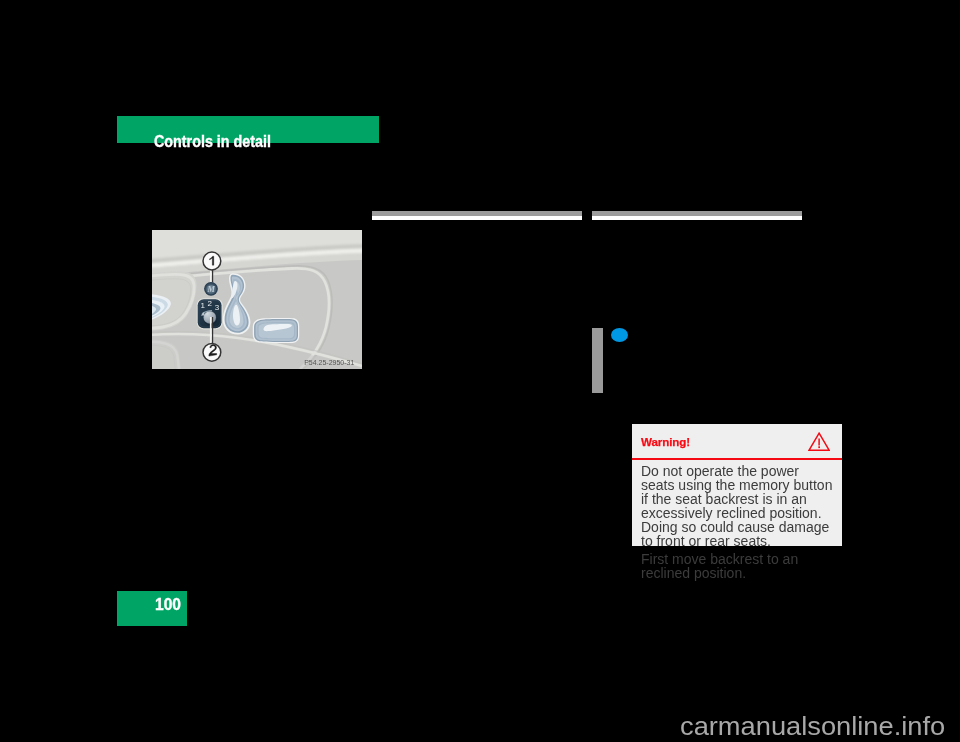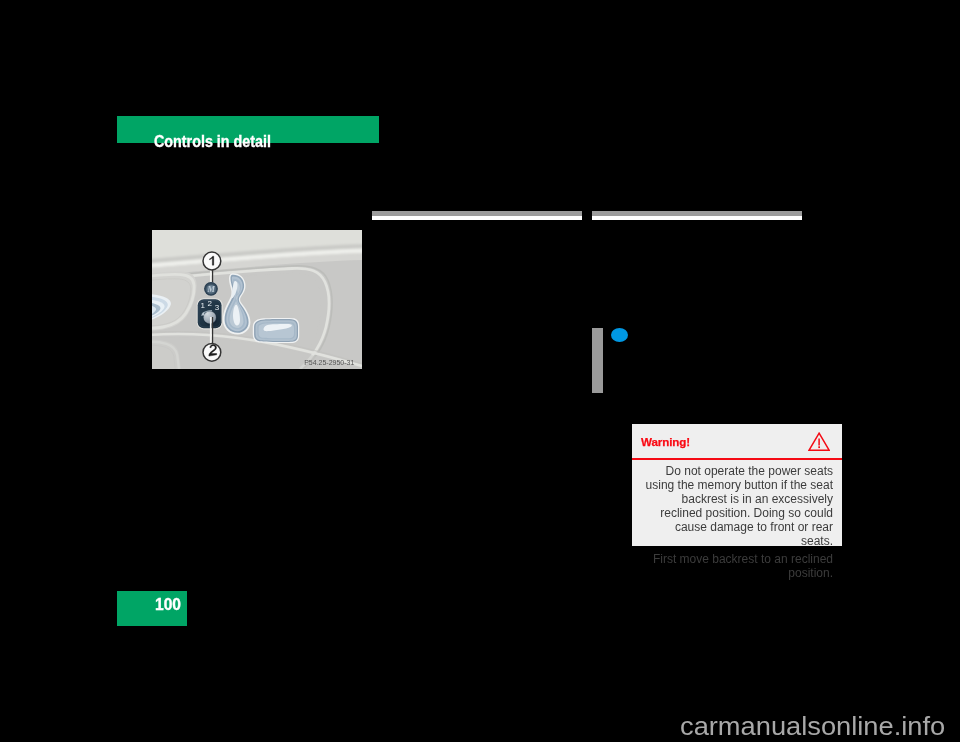--- a/index.html
+++ b/index.html
@@ -15,21 +15,21 @@
   .figure{position:absolute;left:152px;top:230px;width:210px;height:139px;}
   .pagenum{position:absolute;left:117px;top:591px;width:70px;height:35px;background:#00a565;}
   .pagenum span{position:absolute;left:38px;top:5px;font-size:15.6px;font-weight:bold;color:#fff;-webkit-text-stroke:0.35px #fff;white-space:nowrap;}
   .changebar{position:absolute;left:592px;top:328px;width:11px;height:65px;background:#9a9a9a;}
   .bluedot{position:absolute;left:611px;top:328px;width:17px;height:14px;border-radius:50%;background:#0098e4;}
   .warnbox{position:absolute;left:592px;top:424px;width:210px;height:122px;background:#efefef;margin-left:40px;}
   .warnhead{position:absolute;left:9px;top:0;right:9px;height:34px;}
   .warnhead .t{position:absolute;left:0;top:11.3px;font-size:11.6px;font-weight:bold;color:#fa0a14;-webkit-text-stroke:0.25px #fa0a14;letter-spacing:-.1px;}
   .warnhead .tri{position:absolute;left:166.7px;top:8.4px;width:22px;height:19px;}
   .warnrule{position:absolute;left:0;right:0;top:34px;height:2px;background:#f50a14;}
-  .warnbody{position:absolute;left:9px;top:41.3px;width:192px;font-size:12px;color:#3c3c3c;line-height:13.9px;text-align:right;}
+  .warnbody{position:absolute;left:9px;top:41.3px;width:192px;font-size:14px;color:#3c3c3c;line-height:13.9px;}
   .warnbody p{margin:0 0 4.2px 0;}
   .watermark{position:absolute;left:680px;top:712px;font-size:25.6px;color:#a8a8a8;white-space:nowrap;transform:scaleX(1.065);transform-origin:left top;}
 </style>
 </head>
 <body>
 
 <div class="page">
 
   <div class="chapter-tab">
     <div class="label">Controls in detail</div>

